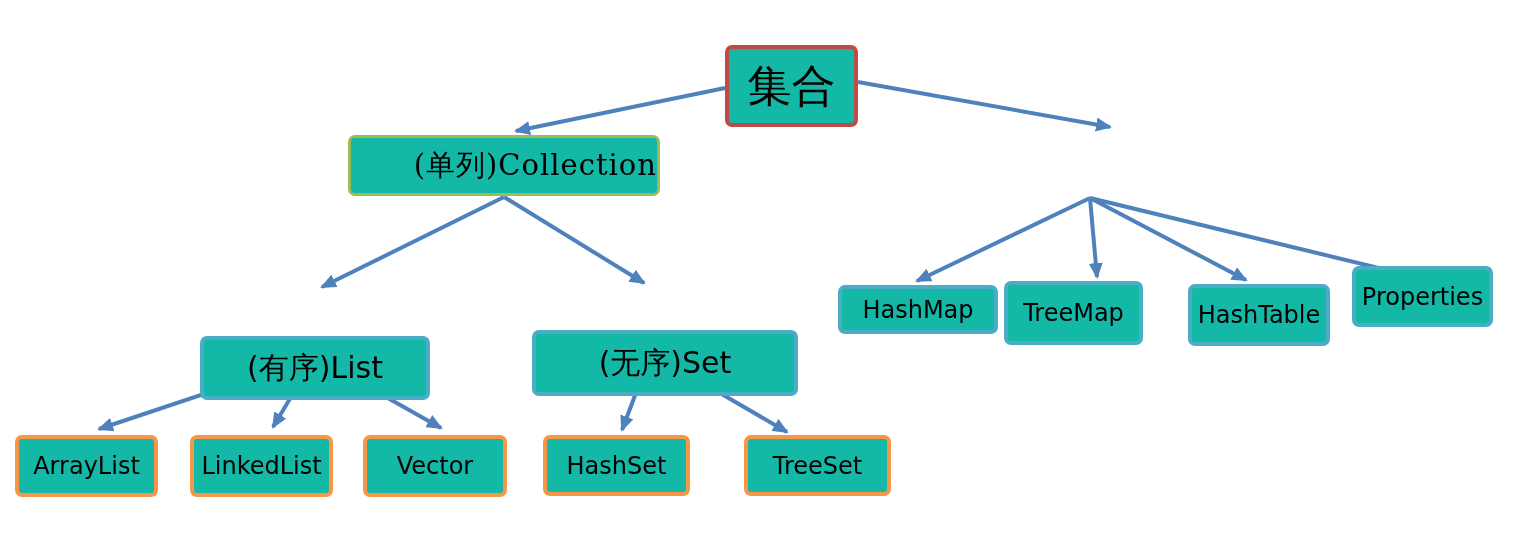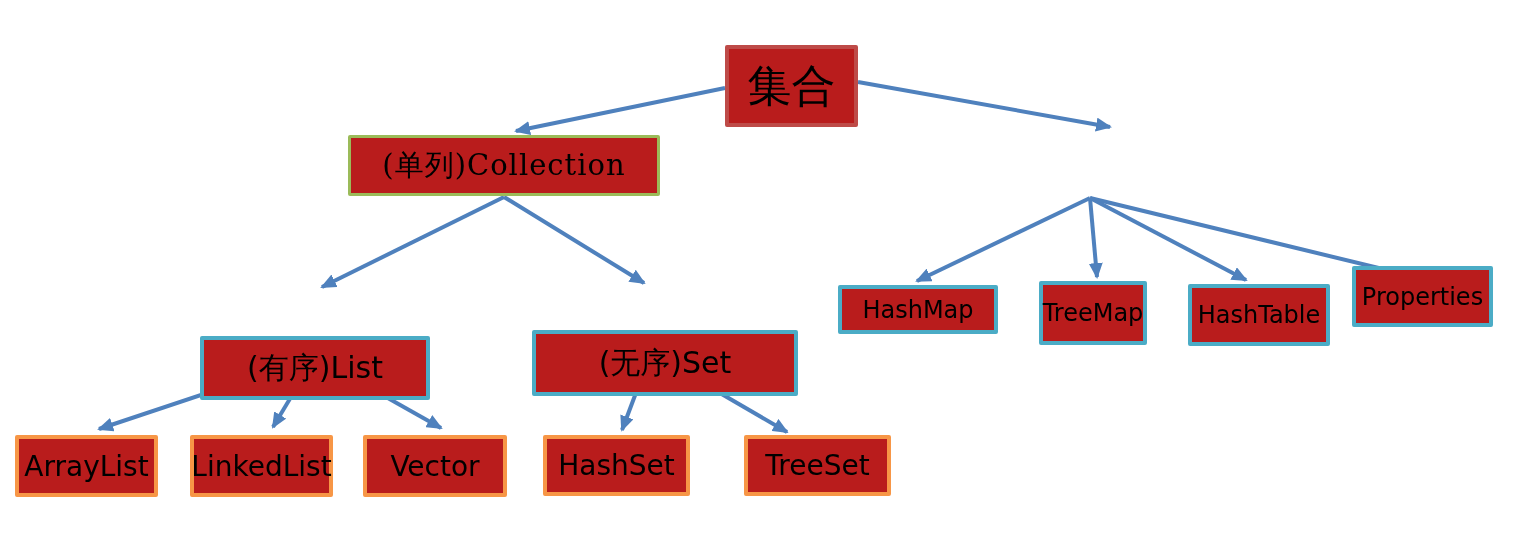--- a/index.html
+++ b/index.html
@@ -7,49 +7,50 @@
     position:relative;
     width:1517px;height:539px;
     background:#ffffff;
     font-family:"DejaVu Sans","Liberation Sans",sans-serif;
     overflow:hidden;
   }
   #edges{position:absolute;left:0;top:0;width:1517px;height:539px;}
   .node{
     position:absolute;
     box-sizing:border-box;
-    background:#b91c1c;
+    background:#14b8a6;
     display:flex;align-items:center;justify-content:center;
     color:#000000;
     white-space:nowrap;
-    border-radius:2px;
+    border-radius:7px;
   }
   .root{
     border:4px solid #BE4B48;
     font-family:"DejaVu Serif","Liberation Serif",serif;
     font-size:44px;
   }
   .branch{
     border:3px solid #9BBB59;
     font-family:"DejaVu Serif","Liberation Serif",serif;
     font-size:29px;
     letter-spacing:1px;
+    justify-content:flex-end;
   }
   .group{
     border:4px solid #4BACC6;
     font-size:30px;
     margin-top:44px;
   }
   .mapleaf{
     border:4px solid #4BACC6;
     font-size:24px;
   }
   .leaf{
     border:4px solid #F79646;
-    font-size:28px;
+    font-size:24px;
   }
 </style>
 </head>
 <body>
 
 <div id="canvas">
 
   <svg id="edges" xmlns="http://www.w3.org/2000/svg">
     <defs>
       <marker id="ah" markerUnits="userSpaceOnUse" markerWidth="16" markerHeight="14" refX="14" refY="7" orient="auto">
@@ -87,21 +88,21 @@
   </div>
 
   <div class="node group" style="left:532px;top:286px;width:266px;height:66px">
     <span>(无序)Set</span>
   </div>
 
   <div class="node mapleaf" style="left:838px;top:285px;width:160px;height:49px">
     <span>HashMap</span>
   </div>
 
-  <div class="node mapleaf" style="left:1039px;top:281px;width:108px;height:64px">
+  <div class="node mapleaf" style="left:1004px;top:281px;width:139px;height:64px">
     <span>TreeMap</span>
   </div>
 
   <div class="node mapleaf" style="left:1188px;top:284px;width:142px;height:62px">
     <span>HashTable</span>
   </div>
 
   <div class="node mapleaf" style="left:1352px;top:266px;width:141px;height:61px">
     <span>Properties</span>
   </div>

